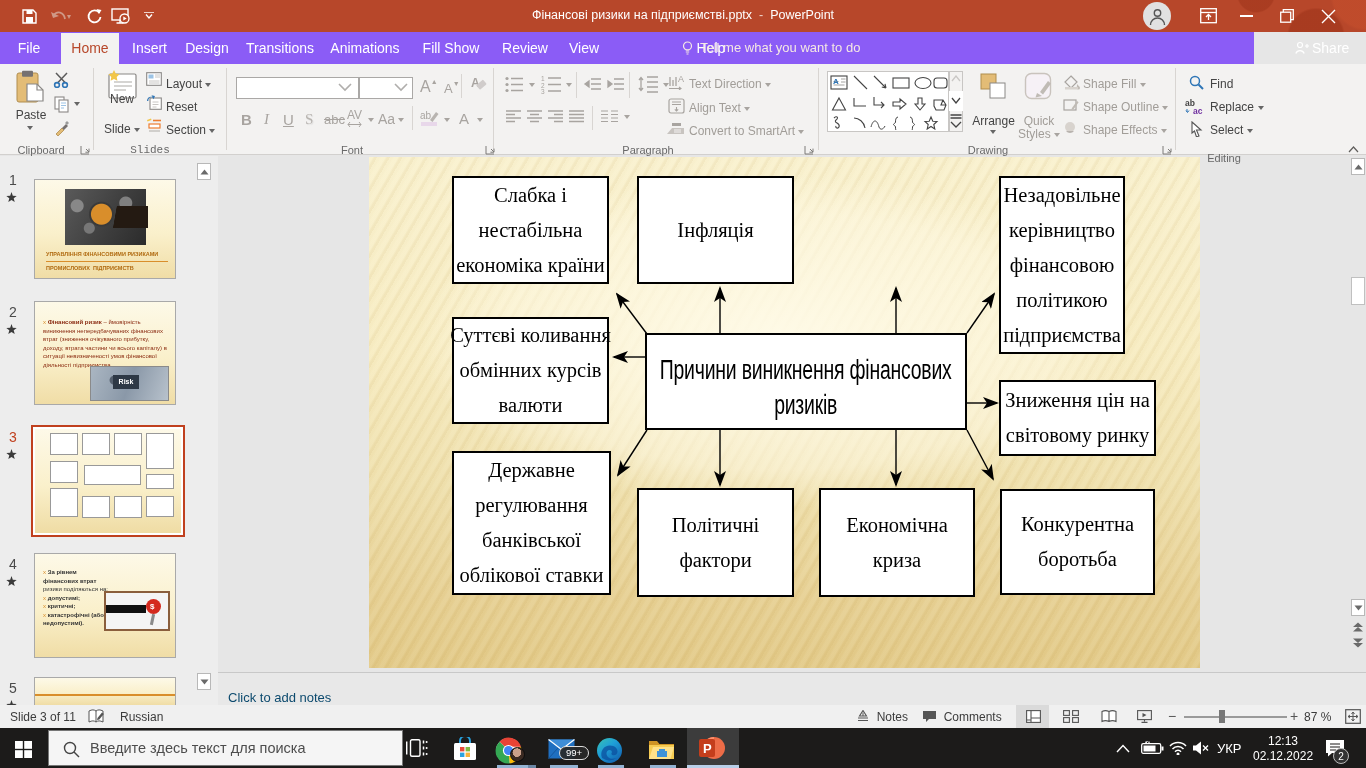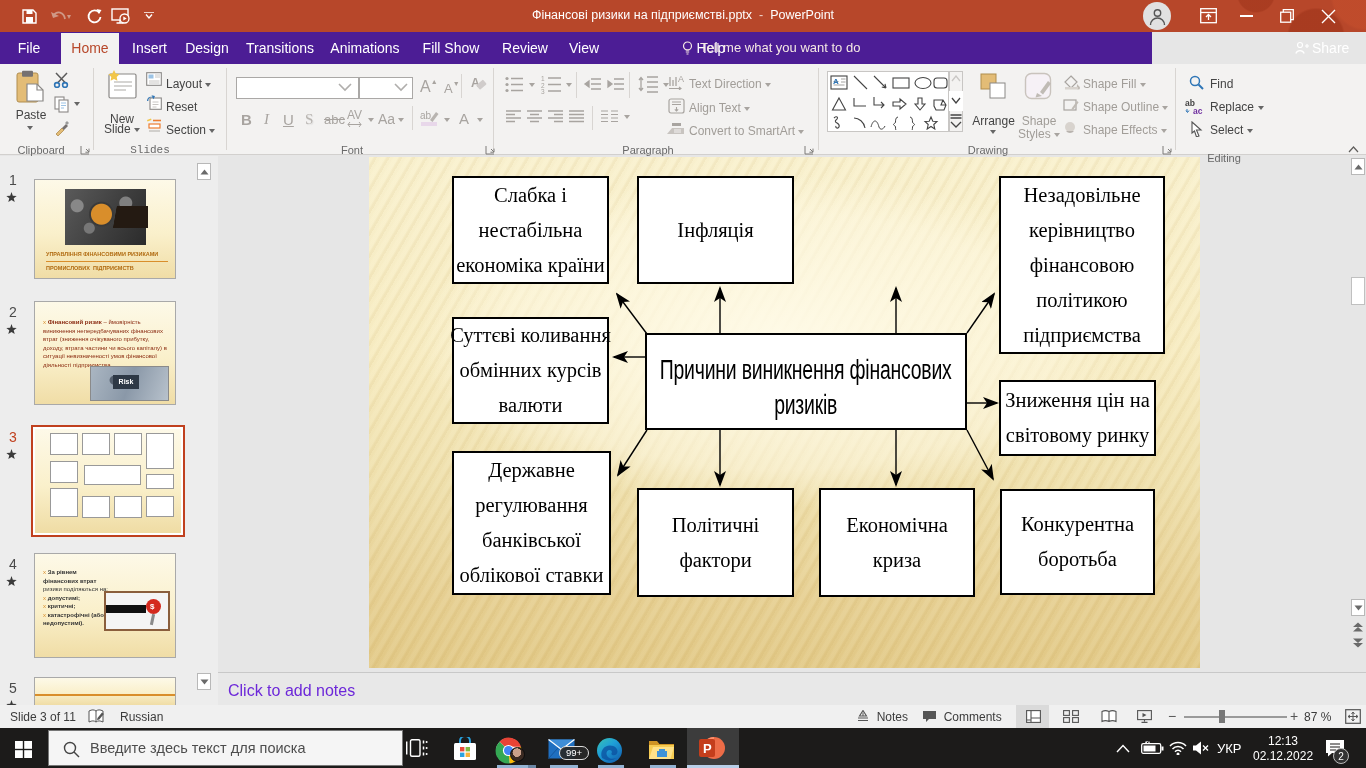--- a/index.html
+++ b/index.html
@@ -11,21 +11,21 @@
 #titlebar { position:absolute; left:0; top:0; width:1366px; height:32px; background:#B7472A; }
 #titledeco { position:absolute; right:0; top:0; width:200px; height:32px;
   background: radial-gradient(circle 45px at 75% 115%, rgba(150,45,20,0.45) 0 60%, transparent 65%),
               radial-gradient(circle 55px at 100% -15%, rgba(200,80,45,0.5) 0 60%, transparent 65%),
               radial-gradient(circle 30px at 45% -20%, rgba(150,45,20,0.4) 0 60%, transparent 65%);
 }
 #titletext { position:absolute; top:8px; left:0; width:1366px; text-align:center; color:#fff; font-size:12.5px; }
 #titletext .dim{ color:#f0d5cc; }
 
 
-#tabrow { position:absolute; left:0; top:32px; width:1152px; height:32px; background:#4c1d95; }
+#tabrow { position:absolute; left:0; top:32px; width:1254px; height:32px; background:#8b5cf6; }
 .tab { position:absolute; top:0; height:32px; line-height:32px; color:#fff; font-size:14px; text-align:center; }
 #hometab { position:absolute; left:61px; top:33px; width:58px; height:31px; background:#f3f2f1; color:#B7472A; font-size:14px; text-align:center; line-height:31px; }
 
 
 #ribbon { position:absolute; left:0; top:64px; width:1366px; height:91px; background:#f3f2f1; border-bottom:1px solid #d2d0ce; }
 .gdiv { position:absolute; top:4px; height:82px; width:1px; background:#d8d5d2; }
 .glabel { position:absolute; top:80px; font-size:11px; color:#696969; text-align:center; }
 .launcher { position:absolute; top:81px; width:10px; height:10px; }
 .rtext { font-size:12px; color:#444; }
 .greyed { color:#a19d98 !important; }
@@ -42,21 +42,21 @@
     repeating-linear-gradient(300deg, rgba(180,142,60,0.085) 0 2px, rgba(255,252,230,0.09) 4px 7px, rgba(180,142,60,0.015) 9px 11px),
     linear-gradient(180deg,#f9f1cf 0%,#f7ecc2 38%,#efe0ad 64%,#e6cf92 86%,#e2c987 100%);
 }
 .sbox { position:absolute; background:#fff; border:2px solid #000; display:flex; align-items:center; justify-content:center; text-align:center; font-family:"Liberation Serif", serif; font-size:20.5px; line-height:35px; color:#000; white-space:nowrap; overflow:visible; }
 
 
 .sbtn { position:absolute; width:14px; background:#fff; border:1px solid #b8b8b8; display:flex; align-items:center; justify-content:center; }
 
 
 #notes { position:absolute; left:218px; top:672px; width:1148px; height:33px; background:#e8e8e8; border-top:1px solid #c8c8c8; }
-#notes span { position:absolute; left:10px; top:9px; font-size:16px; color:#6d28d9; }
+#notes span { position:absolute; left:10px; top:17px; font-size:13px; color:#0c4a6e; }
 
 
 #statusbar { position:absolute; left:0; top:705px; width:1366px; height:23px; background:#f0f0f0; font-size:12px; color:#3b3b3b; }
 
 
 #taskbar { position:absolute; left:0; top:728px; width:1366px; height:40px; background:#1c1b1a; }
 #searchbox { position:absolute; left:48px; top:730px; width:355px; height:36px; background:#f5f5f5; border:1px solid #777; }
 #searchbox span { position:absolute; left:41px; top:9px; font-size:14.5px; color:#4d4d4d; }
 .traytext { position:absolute; color:#fff; font-size:12px; }
 .underline { position:absolute; top:37px; height:3px; background:#93b3d3; }
@@ -182,21 +182,21 @@
     <div class="glabel" style="left:10px;width:62px;">Clipboard</div>
     <svg class="launcher" style="left:80px;" width="10" height="10" viewBox="0 0 10 10">
       <path d="M1 1 v8 h8 M6 4 l3 3 M9 3.6 v3.6 h-3.6" fill="none" stroke="#7c7a78" stroke-width="1"></path>
     </svg>
 
     <svg class="abs" style="left:106px;top:6px" width="32" height="30" viewBox="0 0 32 30">
       <rect x="3" y="4" width="27" height="24" rx="1.5" fill="#fff" stroke="#8a8886" stroke-width="1.2"></rect>
       <path d="M8 12 h18 M8 16 h18 M8 20 h12" stroke="#c8c6c4" stroke-width="1.6"></path>
       <path d="M8 0 l1.7 3.6 3.8 0.6 -2.8 2.7 0.7 3.9 -3.4-1.9 -3.4 1.9 0.7-3.9 -2.8-2.7 3.8-0.6 z" fill="#f2c649"></path>
     </svg>
-    <div class="rtext abs" style="left:100px;top:48px;width:44px;text-align:center;">New</div>
+    <div class="rtext abs" style="left:100px;top:28px;width:44px;text-align:center;">New</div>
     <div class="rtext abs" style="left:100px;top:58px;width:44px;text-align:center;">Slide <span class="caret"></span></div>
     <svg class="abs" style="left:146px;top:8px" width="16" height="14" viewBox="0 0 16 14">
       <rect x="0.7" y="0.7" width="14.6" height="12.6" fill="#fff" stroke="#8a8886" stroke-width="1.1"></rect>
       <rect x="2.5" y="2.5" width="5" height="4" fill="#9cc3e5"></rect>
       <path d="M9 3 h5 M9 5 h5 M3 9 h10.5 M3 11 h10.5" stroke="#c8c6c4" stroke-width="1"></path>
     </svg>
     <div class="rtext abs" style="left:166px;top:13px;">Layout <span class="caret"></span></div>
     <svg class="abs" style="left:146px;top:31px" width="16" height="15" viewBox="0 0 16 15">
       <rect x="4" y="3" width="11.3" height="11.3" fill="#fff" stroke="#8a8886" stroke-width="1.1"></rect>
       <path d="M6.5 7 h6 M6.5 9.5 h6 M6.5 12 h4" stroke="#c8c6c4" stroke-width="1"></path>
@@ -366,21 +366,21 @@
       <rect x="10" y="10" width="15" height="15" fill="#fff" stroke="#8a8886"></rect>
     </svg>
     <div class="rtext abs" style="left:966px;top:50px;width:55px;text-align:center;">Arrange</div>
     <div class="caret abs" style="left:990px;top:66px;"></div>
 
     <svg class="abs" style="left:1024px;top:8px" width="30" height="29" viewBox="0 0 30 29">
       <rect x="1.5" y="1.5" width="25" height="25" rx="6" fill="#f6f1f6" stroke="#c9c3bd" stroke-width="1.4"></rect>
       <path d="M16 20 L24 9 l3 2.4 -8 11 z" fill="#c0bbb5"></path>
       <path d="M13 21 l5 3 -6.5 1.5 z" fill="#c0bbb5"></path>
     </svg>
-    <div class="rtext greyed abs" style="left:1014px;top:50px;width:50px;text-align:center;">Shape</div>
+    <div class="rtext greyed abs" style="left:1014px;top:50px;width:50px;text-align:center;">Quick</div>
     <div class="rtext greyed abs" style="left:1014px;top:63px;width:50px;text-align:center;">Styles <span class="caret g"></span></div>
 
     <svg class="abs" style="left:1063px;top:11px" width="17" height="15" viewBox="0 0 17 15">
       <path d="M8 1 L14 7 L8 13 L2 7 z" fill="none" stroke="#a8a4a0" stroke-width="1.2"></path>
       <path d="M14 9 c1.5 2 3 2.5 3 4 a1.6 1.6 0 0 1 -3.2 0 c0-1.5 0.2-2 0.2-4" fill="#c0bbb5"></path>
       <rect x="2" y="12" width="13" height="2.5" fill="#d8d3ce"></rect>
     </svg>
     <div class="rtext greyed abs" style="left:1083px;top:13px;">Shape Fill <span class="caret g"></span></div>
     <svg class="abs" style="left:1063px;top:35px" width="16" height="14" viewBox="0 0 16 14">
       <rect x="1" y="1" width="12" height="10" fill="none" stroke="#a8a4a0" stroke-width="1.2"></rect>
@@ -510,21 +510,21 @@
         <svg width="9" height="6" viewBox="0 0 9 6">
           <path d="M0.5 0.5 L4.5 5.5 L8.5 0.5 z" fill="#6a6a6a"></path>
         </svg>
       </div>
   </div>
 
   <div id="slide">
 
     <div class="sbox" style="left:83px;top:19px;width:157px;height:108px;">Слабка і<br>нестабільна<br>економіка країни</div>
     <div class="sbox" style="left:268px;top:19px;width:157px;height:108px;">Інфляція</div>
-    <div class="sbox" style="left:630px;top:19px;width:166px;height:178px;">Незадовільне<br>керівництво<br>фінансовою<br>політикою<br>підприємства</div>
+    <div class="sbox" style="left:630px;top:19px;width:126px;height:178px;">Незадовільне<br>керівництво<br>фінансовою<br>політикою<br>підприємства</div>
     <div class="sbox" style="left:83px;top:160px;width:157px;height:107px;">Суттєві коливання<br>обмінних курсів<br>валюти</div>
     <div class="sbox" style="left:276px;top:176px;width:322px;height:97px;">
       <div style="white-space:nowrap;padding-top:12px;transform:scaleX(0.72);font-family:'Liberation Sans',sans-serif;font-size:27px;line-height:35px;font-weight:400;letter-spacing:-0.3px;">Причини виникнення фінансових<br>ризиків</div>
     </div>
     <div class="sbox" style="left:630px;top:223px;width:157px;height:76px;">Зниження цін на<br>світовому ринку</div>
     <div class="sbox" style="left:83px;top:294px;width:159px;height:144px;">Державне<br>регулювання<br>банківської<br>облікової ставки</div>
     <div class="sbox" style="left:268px;top:331px;width:157px;height:109px;">Політичні<br>фактори</div>
     <div class="sbox" style="left:450px;top:331px;width:156px;height:109px;">Економічна<br>криза</div>
     <div class="sbox" style="left:631px;top:332px;width:155px;height:106px;">Конкурентна<br>боротьба</div>
 

